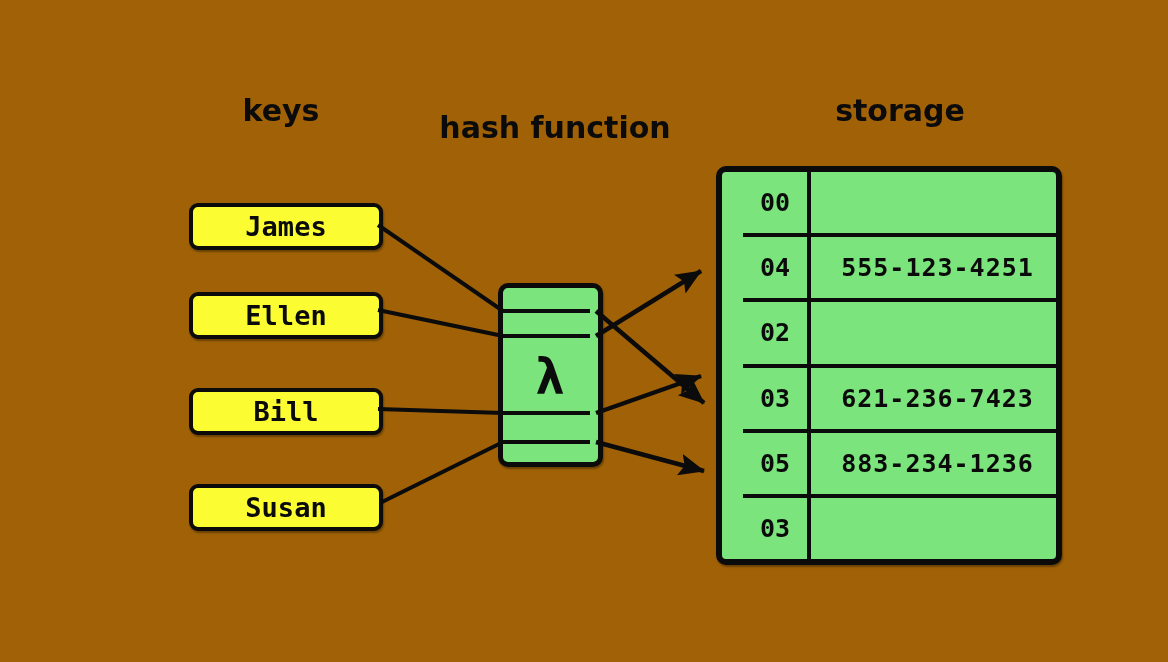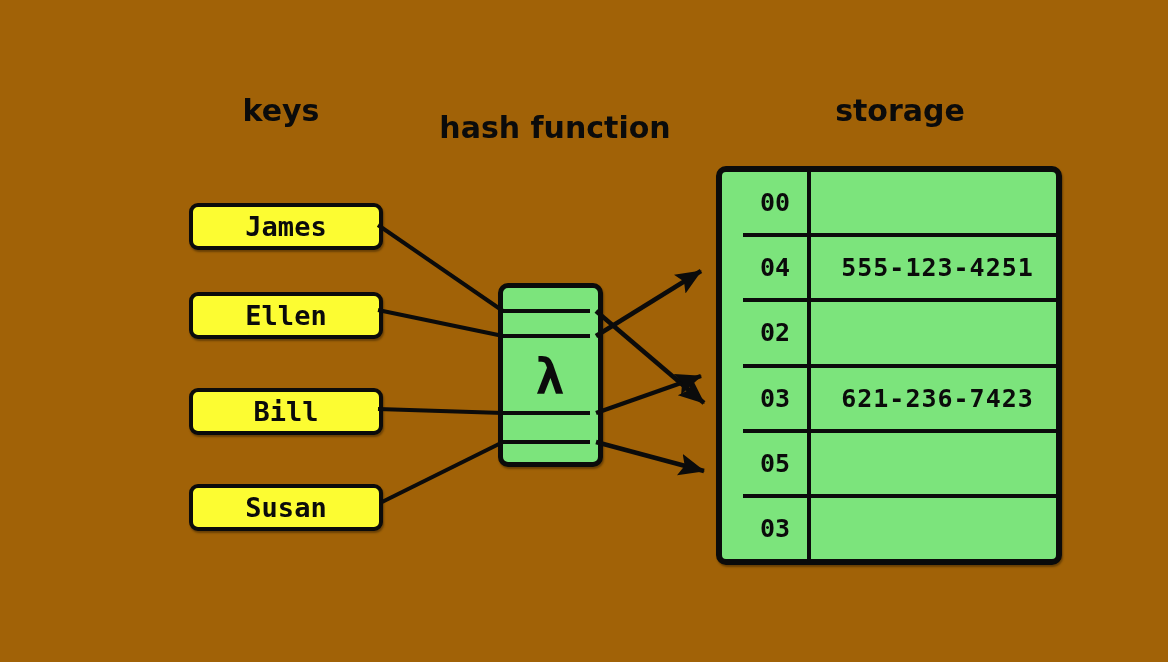--- a/index.html
+++ b/index.html
@@ -118,20 +118,21 @@
     <div class="srow">
       <div class="idx">02</div>
       <div class="val"></div>
     </div>
     <div class="srow">
       <div class="idx">03</div>
       <div class="val">621-236-7423</div>
     </div>
     <div class="srow">
       <div class="idx">05</div>
+      <div class="val">883-234-1236</div>
     </div>
     <div class="srow">
       <div class="idx">03</div>
       <div class="val"></div>
     </div>
   </div>
 
   <svg class="connectors" width="1168" height="662" viewBox="0 0 1168 662">
     <defs>
       <marker id="arrow" markerUnits="userSpaceOnUse" markerWidth="30" markerHeight="24" refX="25" refY="11" orient="auto">

